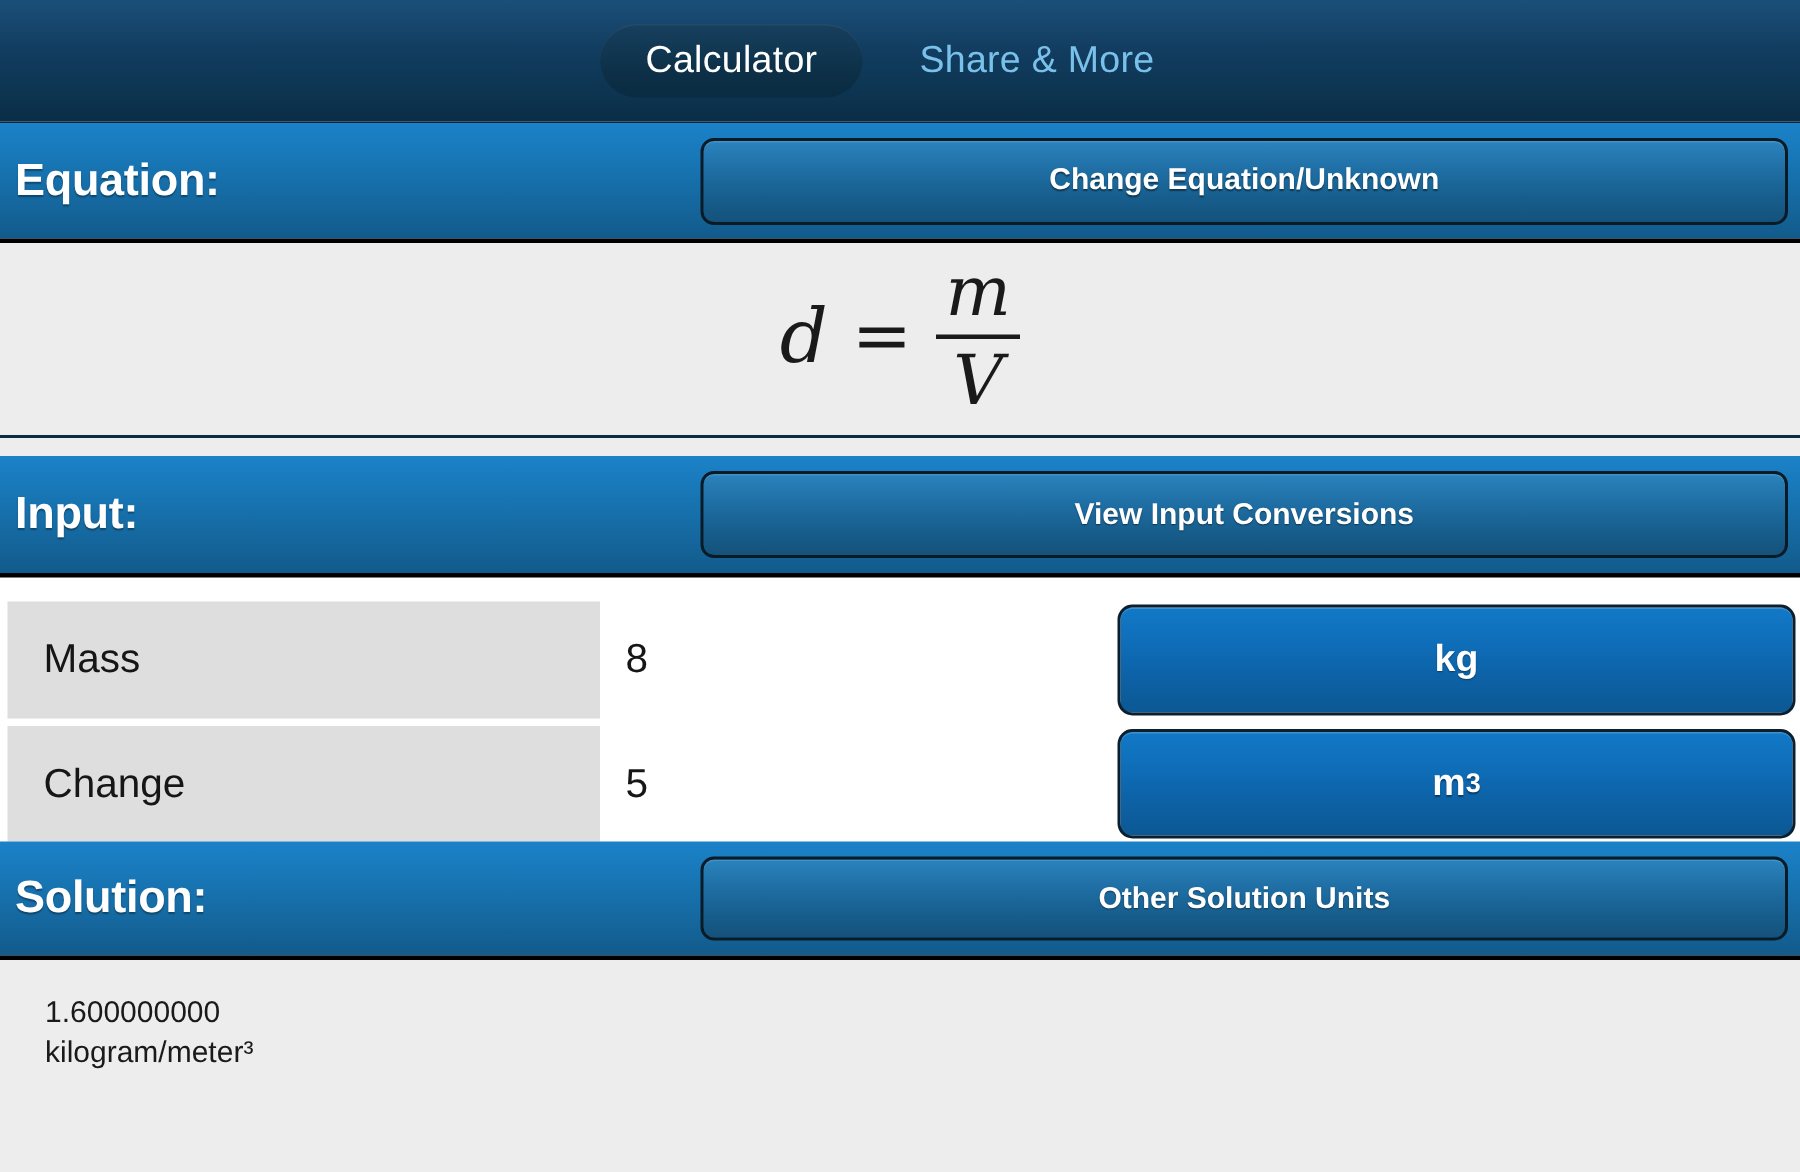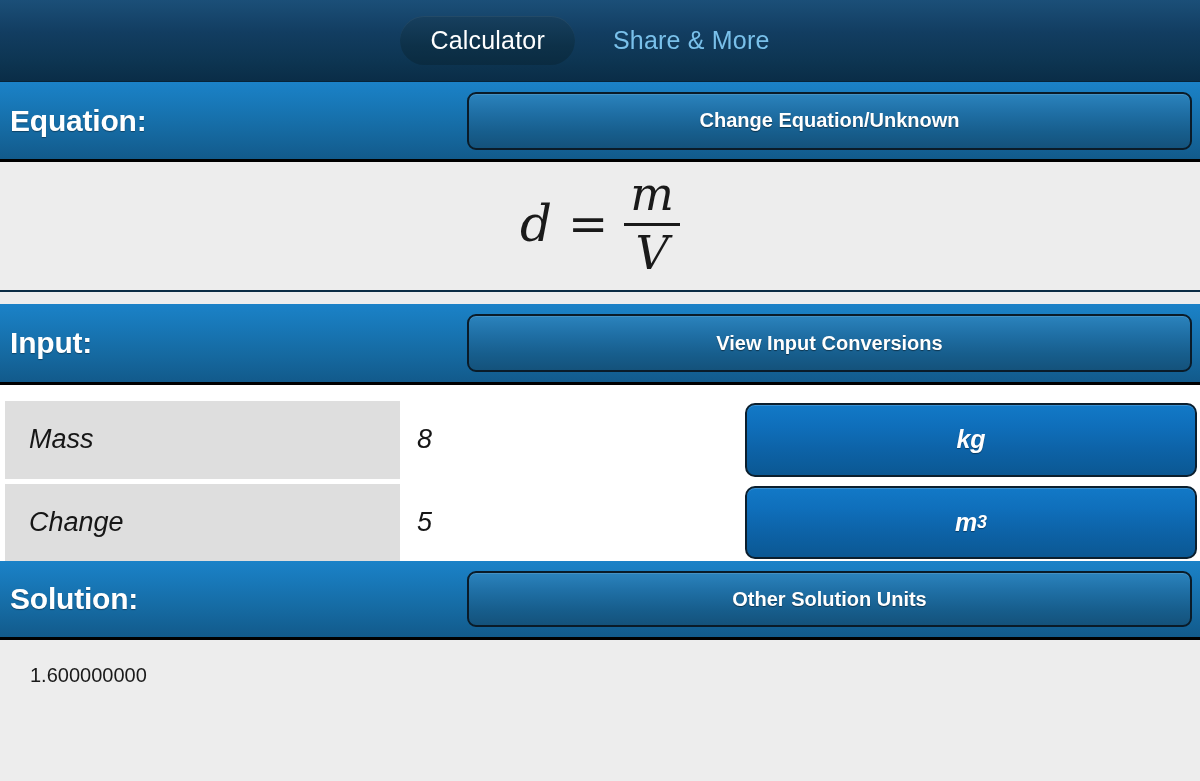--- a/index.html
+++ b/index.html
@@ -152,21 +152,20 @@
 
   
   .rows {
     flex: 0 0 176px;
     height: 176px;
     background: #ffffff;
     display: flex;
     flex-direction: column;
     padding-top: 16px;
     box-sizing: border-box;
-    font-style: italic;
   }
   .row {
     position: relative;
     height: 85px;
     display: flex;
     align-items: stretch;
     background: #ffffff;
   }
   .row + .row { margin-top: 5px; }
 
@@ -285,15 +284,16 @@
 
   </div>
 
   <div class="sec-header sol">
     <div class="sec-title">Solution:</div>
     <div class="hdr-btn">Other Solution Units</div>
   </div>
 
   <div class="solution">
     <div class="sol-line">1.600000000</div>
+    <div class="sol-line">kilogram/meter³</div>
   </div>
 
 </div>
 
 </body></html>

